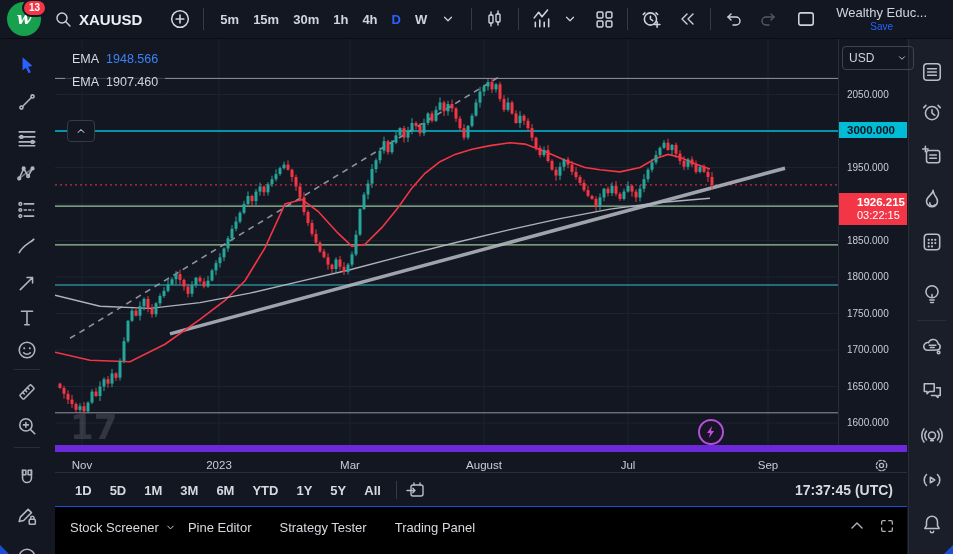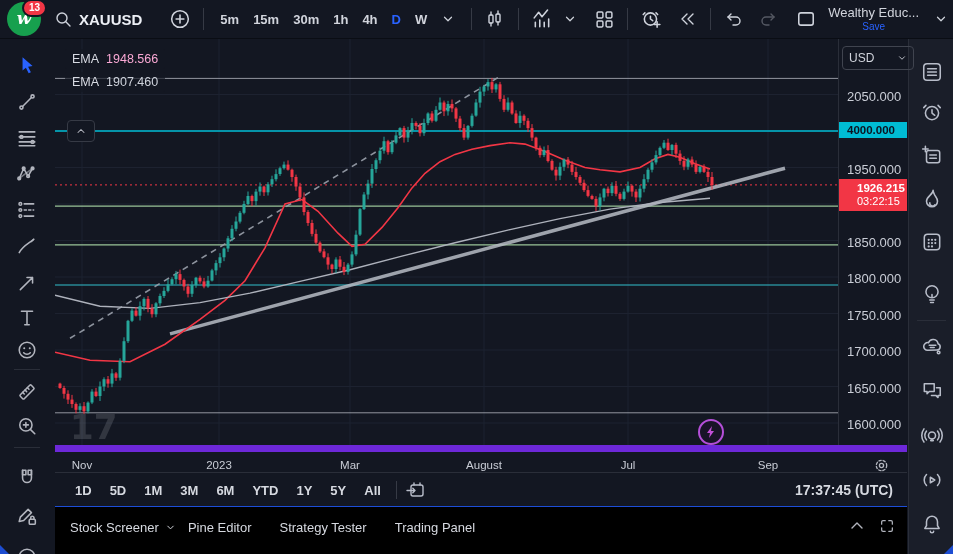--- a/index.html
+++ b/index.html
@@ -12,48 +12,48 @@
   .sep{width:1px;height:22px;background:#363a45;margin:0 9px;flex:0 0 auto}
   .tbic{width:28px;height:28px;display:flex;align-items:center;justify-content:center;color:#cfd3dc;flex:0 0 auto}
   #logo{position:relative;width:34px;height:34px;margin:0 8px 0 7px;border-radius:50%;background:#17a04e;
         display:flex;align-items:center;justify-content:center;flex:0 0 auto}
   #logo .w{color:#fff;font-weight:bold;font-size:17px;font-family:"DejaVu Serif",serif;font-style:italic;margin-top:-2px}
   #logo .badge{position:absolute;top:-3px;right:-6px;background:#f23645;color:#fff;font-size:10px;font-weight:bold;
         border-radius:9px;padding:2px 5px;line-height:1;border:2px solid #131722}
   #symbol{font-size:15px;font-weight:bold;color:#eceff5;margin:0 10px 0 2px}
   .tf{font-size:13px;font-weight:bold;color:#d1d4dc;padding:5px 7px;border-radius:4px}
   .tf.active{color:#2962ff}
-  #layout-title{display:flex;flex-direction:column;align-items:center;line-height:1.1;margin:0 8px;font-size:13px}
+  #layout-title{display:flex;flex-direction:column;align-items:center;line-height:1.1;margin:0 16px;font-size:13px}
   #layout-title .save{color:#2962ff;font-size:10px;margin-top:1px}
   .dim{opacity:.35}
   
   #lefttb{position:absolute;left:0;top:39px;width:55px;height:515px;background:#131722;border-right:1px solid #2a2e39}
   .ltool{position:absolute;left:14px;width:26px;height:26px;display:flex;align-items:center;justify-content:center;color:#b2b5be}
   .ldiv{position:absolute;left:14px;width:26px;height:1px;background:#2a2e39}
   
   #rightsb{position:absolute;left:908px;top:39px;width:45px;height:515px;background:#1a1e29;border-left:1px solid #2a2e39}
   .rtool{position:absolute;left:10px;width:25px;height:25px;display:flex;align-items:center;justify-content:center;color:#b8bdc9}
   .rdiv{position:absolute;left:8px;width:29px;height:1px;background:#2a2e39}
   
   #chartwrap{position:absolute;left:55px;top:39px;width:852px;height:406px;background:#131722}
   #chart-svg{position:absolute;left:0;top:0}
   #price-axis{position:absolute;left:783px;top:0;width:69px;height:406px;border-left:1px solid #2a2e39;background:#131722}
-  .ptick{position:absolute;left:8px;font-size:13px;color:#c9cdd6}
+  .ptick{position:absolute;left:8px;font-size:10px;color:#c9cdd6}
   #usd-select{position:absolute;left:3px;top:7px;width:58px;height:22px;border:1px solid #40444f;border-radius:4px;
       display:flex;align-items:center;justify-content:space-between;padding:0 6px;font-size:12px;color:#d1d4dc}
   .axtag{position:absolute;left:0;width:68px;font-size:11.5px;font-weight:bold;text-align:left;padding:2px 0 2px 8px;box-sizing:border-box}
   #tag-highlight{background:#00bcd4;color:#0c1320}
   #tag-last{background:#f23645;color:#fff;line-height:1.25}
   #tag-last .cd{font-weight:normal;font-size:11px}
   
   #legend{position:absolute;left:10px;top:10px;font-size:12.5px}
   #legend .row{display:inline-block;clear:both;float:left;background:rgba(19,23,34,.68);padding:3px 7px;margin-bottom:3px;border-radius:2px}
   #legend .chg{color:#f23645}
   #legend .lab{color:#d8dbe3;margin-right:7px}
-  .v-red{color:#f9a8d4}.v-gray{color:#cfd3dc}
+  .v-red{color:#3b82f6}.v-gray{color:#cfd3dc}
   #legend-collapse{position:absolute;left:12px;top:81px;width:26px;height:20px;border:1px solid #363a45;border-radius:4px;
       background:#131722;color:#b2b5be;display:flex;align-items:center;justify-content:center}
   #event-badge{position:absolute;left:643px;top:380px;width:26px;height:26px;border-radius:50%;border:2px solid #b44fd8;
       background:#181327;box-sizing:border-box;display:flex;align-items:center;justify-content:center}
   
   #xaxisrow{position:absolute;left:55px;top:445px;width:852px;height:27px;border-top:7px solid #6d28d9;background:#131722}
   .ttick{position:absolute;top:7px;transform:translateX(-50%);font-size:11.5px;color:#c9cdd6}
   #axis-gear{position:absolute;left:818px;top:5px;color:#b2b5be}
   
   #tfrow{position:absolute;left:55px;top:472px;width:852px;height:34px;border-top:1px solid #2a2e39;background:#131722;
@@ -748,22 +748,22 @@
     <div id="price-ticks">
         <span class="ptick" style="top:50px">2050.000</span>
         <span class="ptick" style="top:123px">1950.000</span>
         <span class="ptick" style="top:196px">1850.000</span>
         <span class="ptick" style="top:232px">1800.000</span>
         <span class="ptick" style="top:269px">1750.000</span>
         <span class="ptick" style="top:305px">1700.000</span>
         <span class="ptick" style="top:342px">1650.000</span>
         <span class="ptick" style="top:378px">1600.000</span>
       </div>
-    <div id="tag-highlight" class="axtag" style="top: 83px;">4000.000</div>
-    <div id="tag-last" class="axtag" style="top: 140px; padding-left: 18px;">
+    <div id="tag-highlight" class="axtag" style="top: 83px;">3000.000</div>
+    <div id="tag-last" class="axtag" style="top: 154px; padding-left: 18px;">
       <div>1926.215</div>
       <div class="cd">03:22:15</div>
     </div>
   </div>
 </div>
 
 <div id="xaxisrow">
   <div id="time-ticks">
       <span class="ttick" style="left:27px">Nov</span>
       <span class="ttick" style="left:164px">2023</span>

